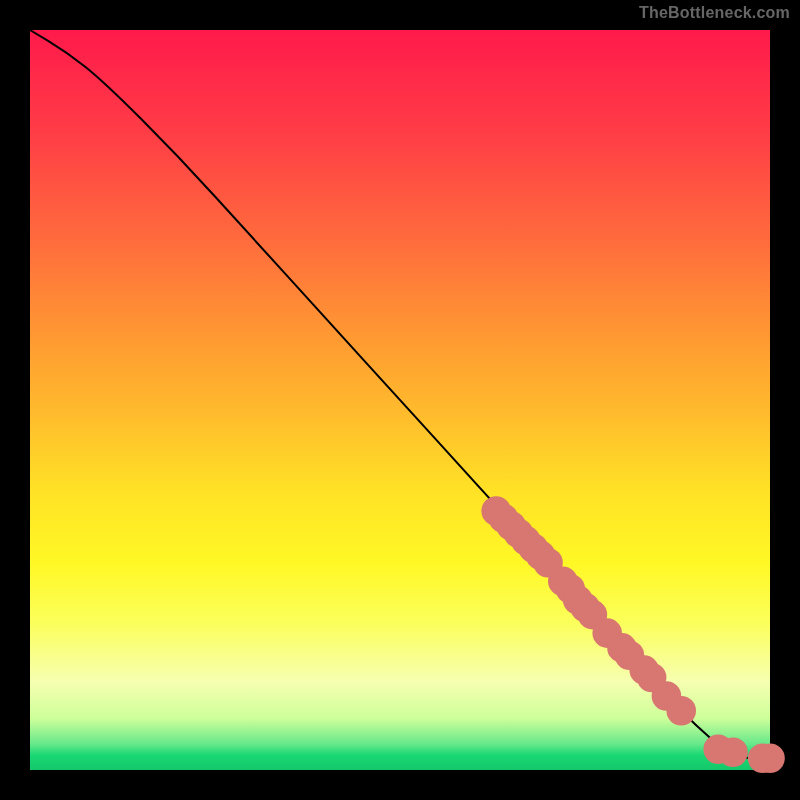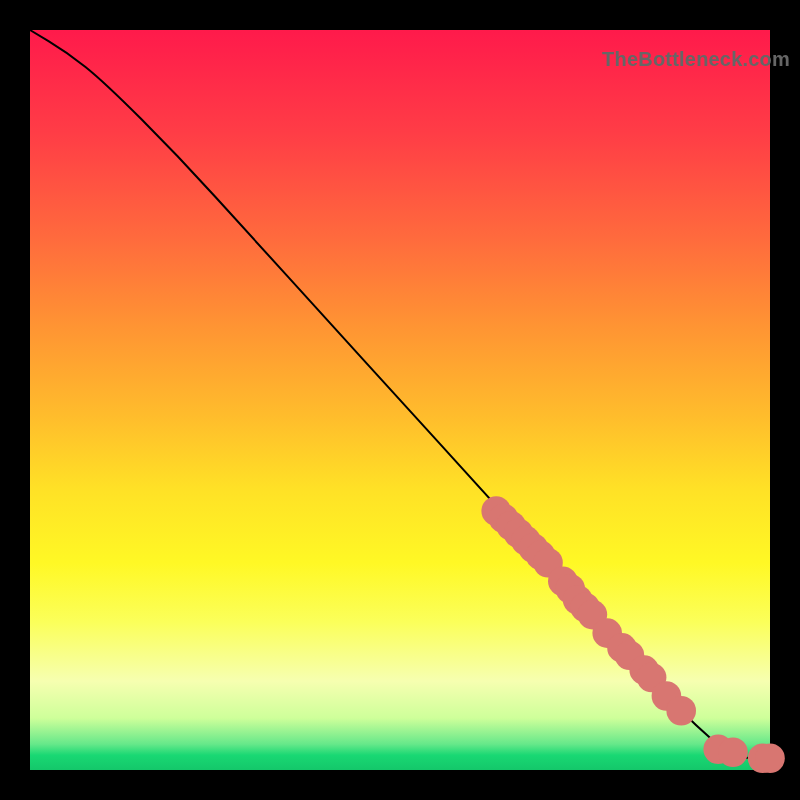--- a/index.html
+++ b/index.html
@@ -41,25 +41,24 @@
         #ceff9a 93%,
         #66e88a 96.5%,
         #19d873 98%,
         #14c76a 100%
       );
   }
   .watermark {
     position: absolute;
     top: 4px;
     right: 10px;
-    font-size: 20px;
+    font-size: 16px;
     font-weight: 600;
     color: #666;
     letter-spacing: 0.2px;
-    margin-top: 44px;
   }
   svg.overlay {
     position: absolute;
     top: 30px;
     left: 30px;
     width: 740px;
     height: 740px;
     overflow: visible;
   }
 </style>

